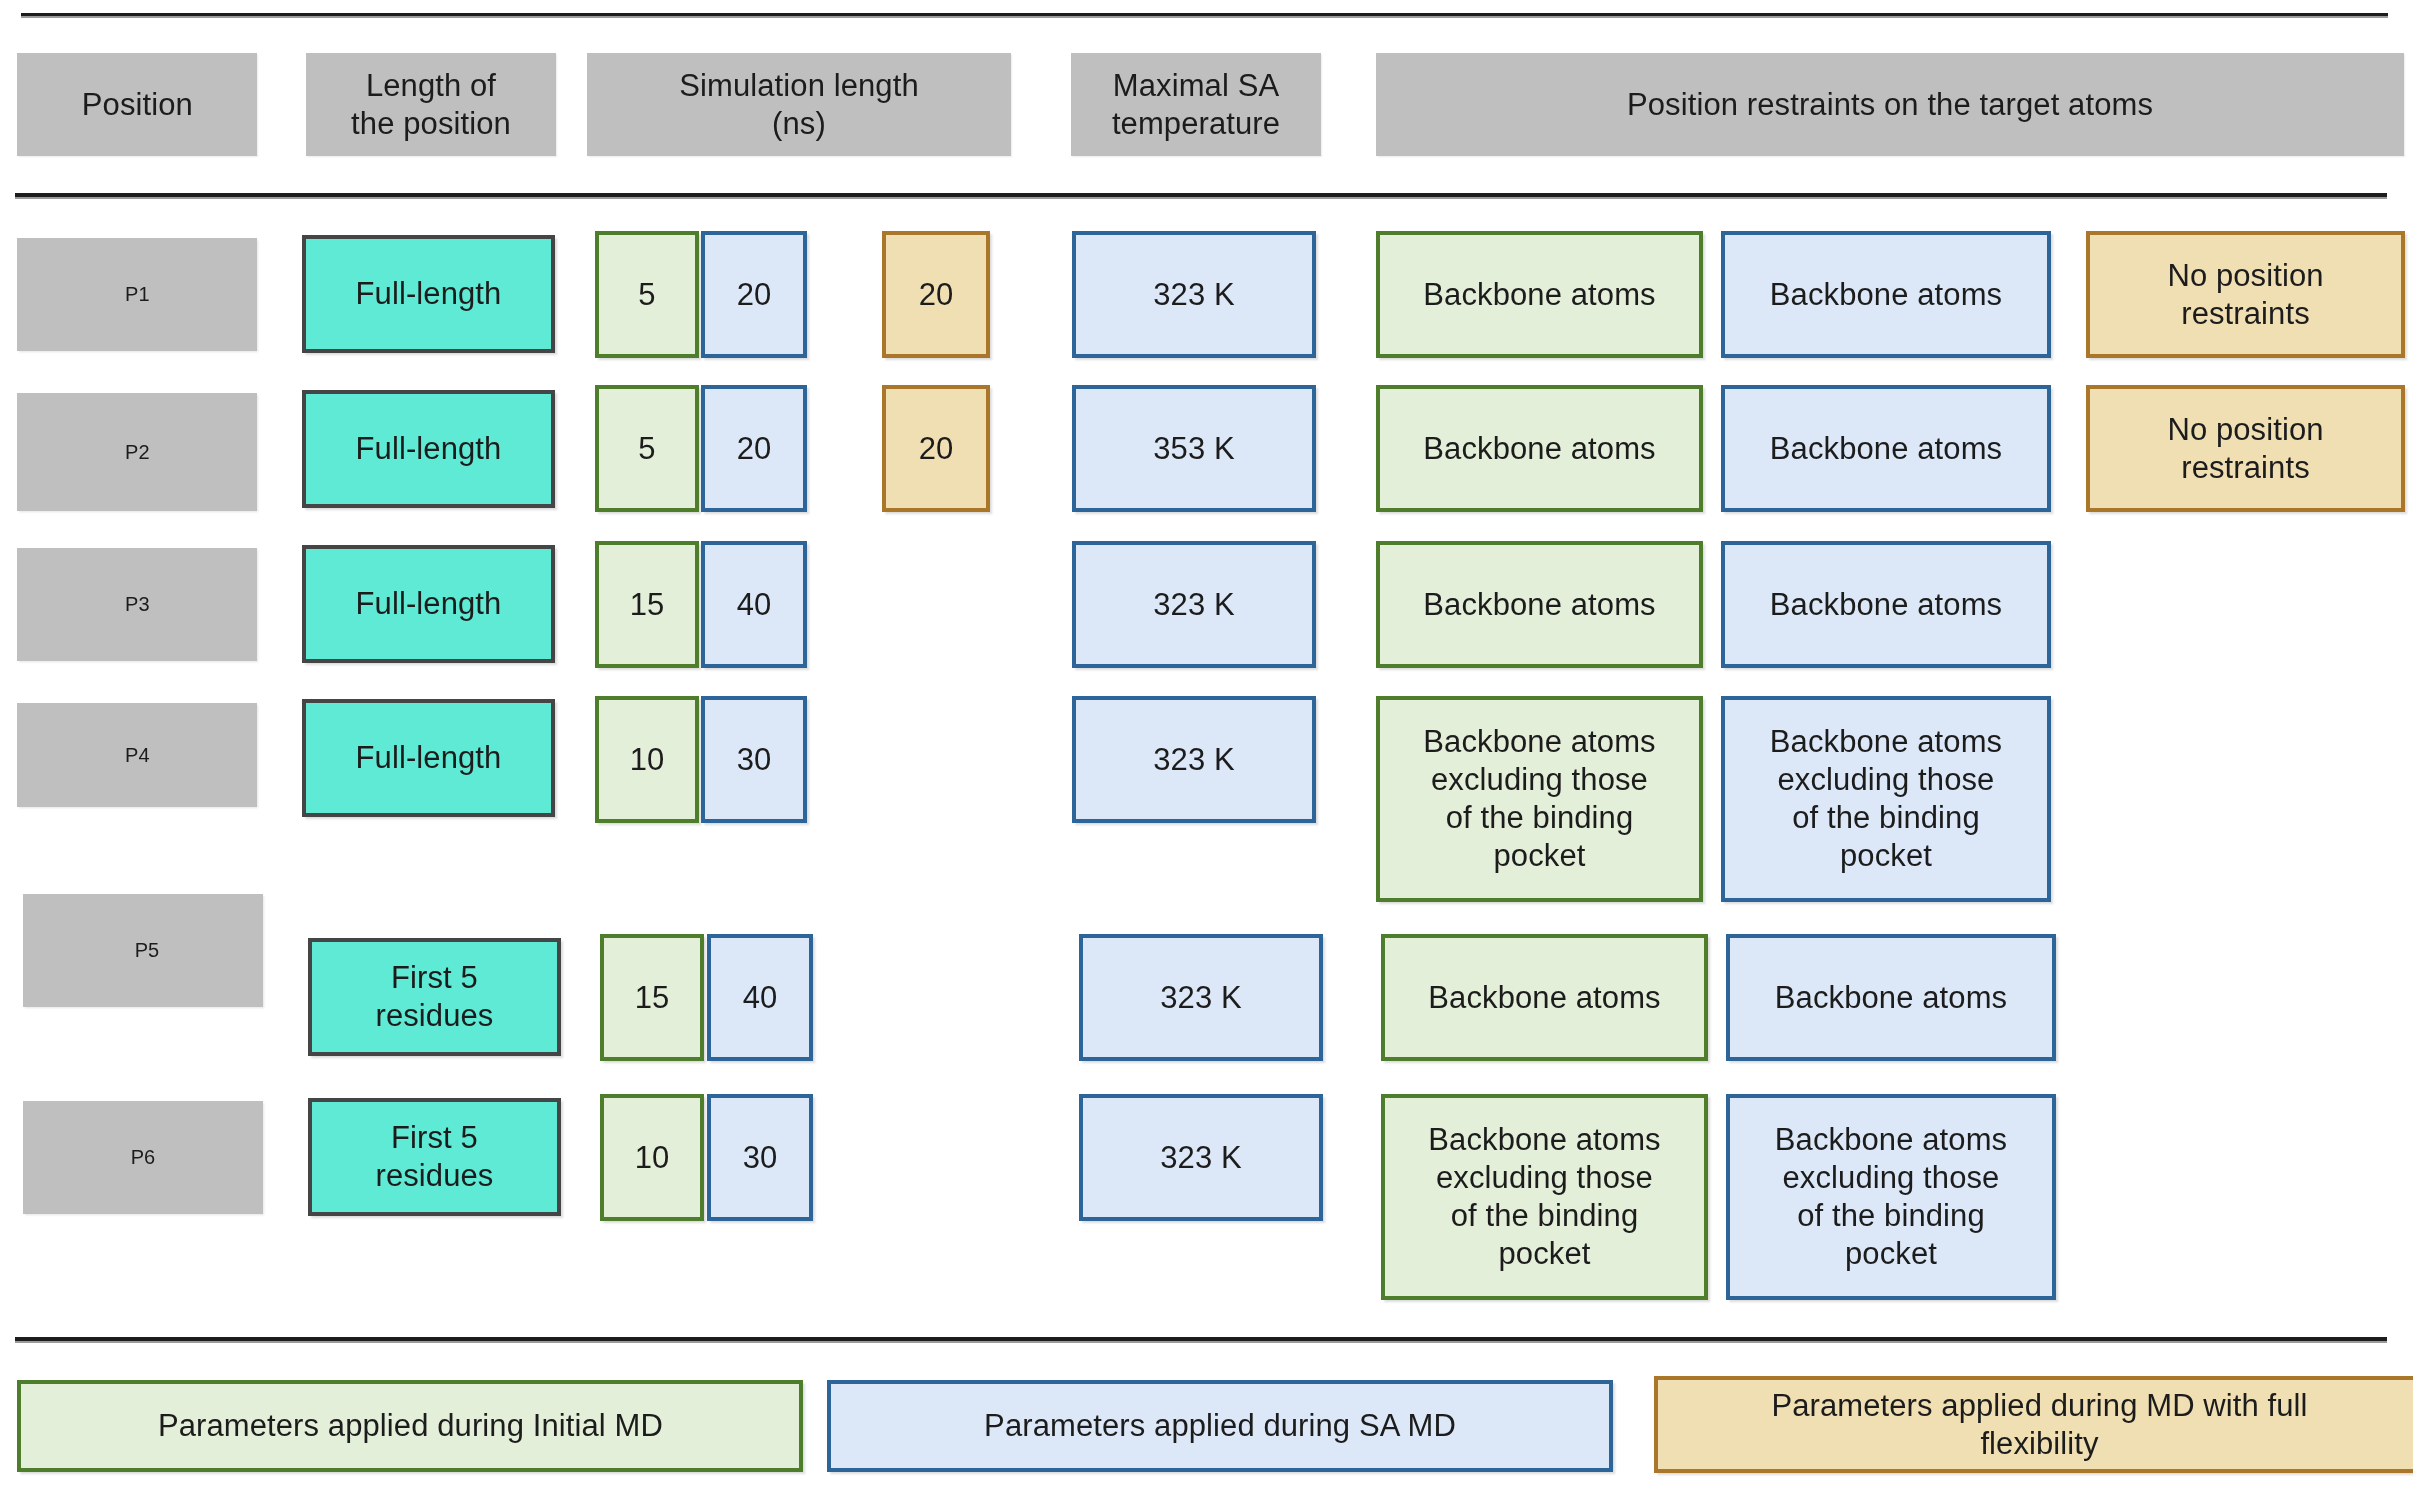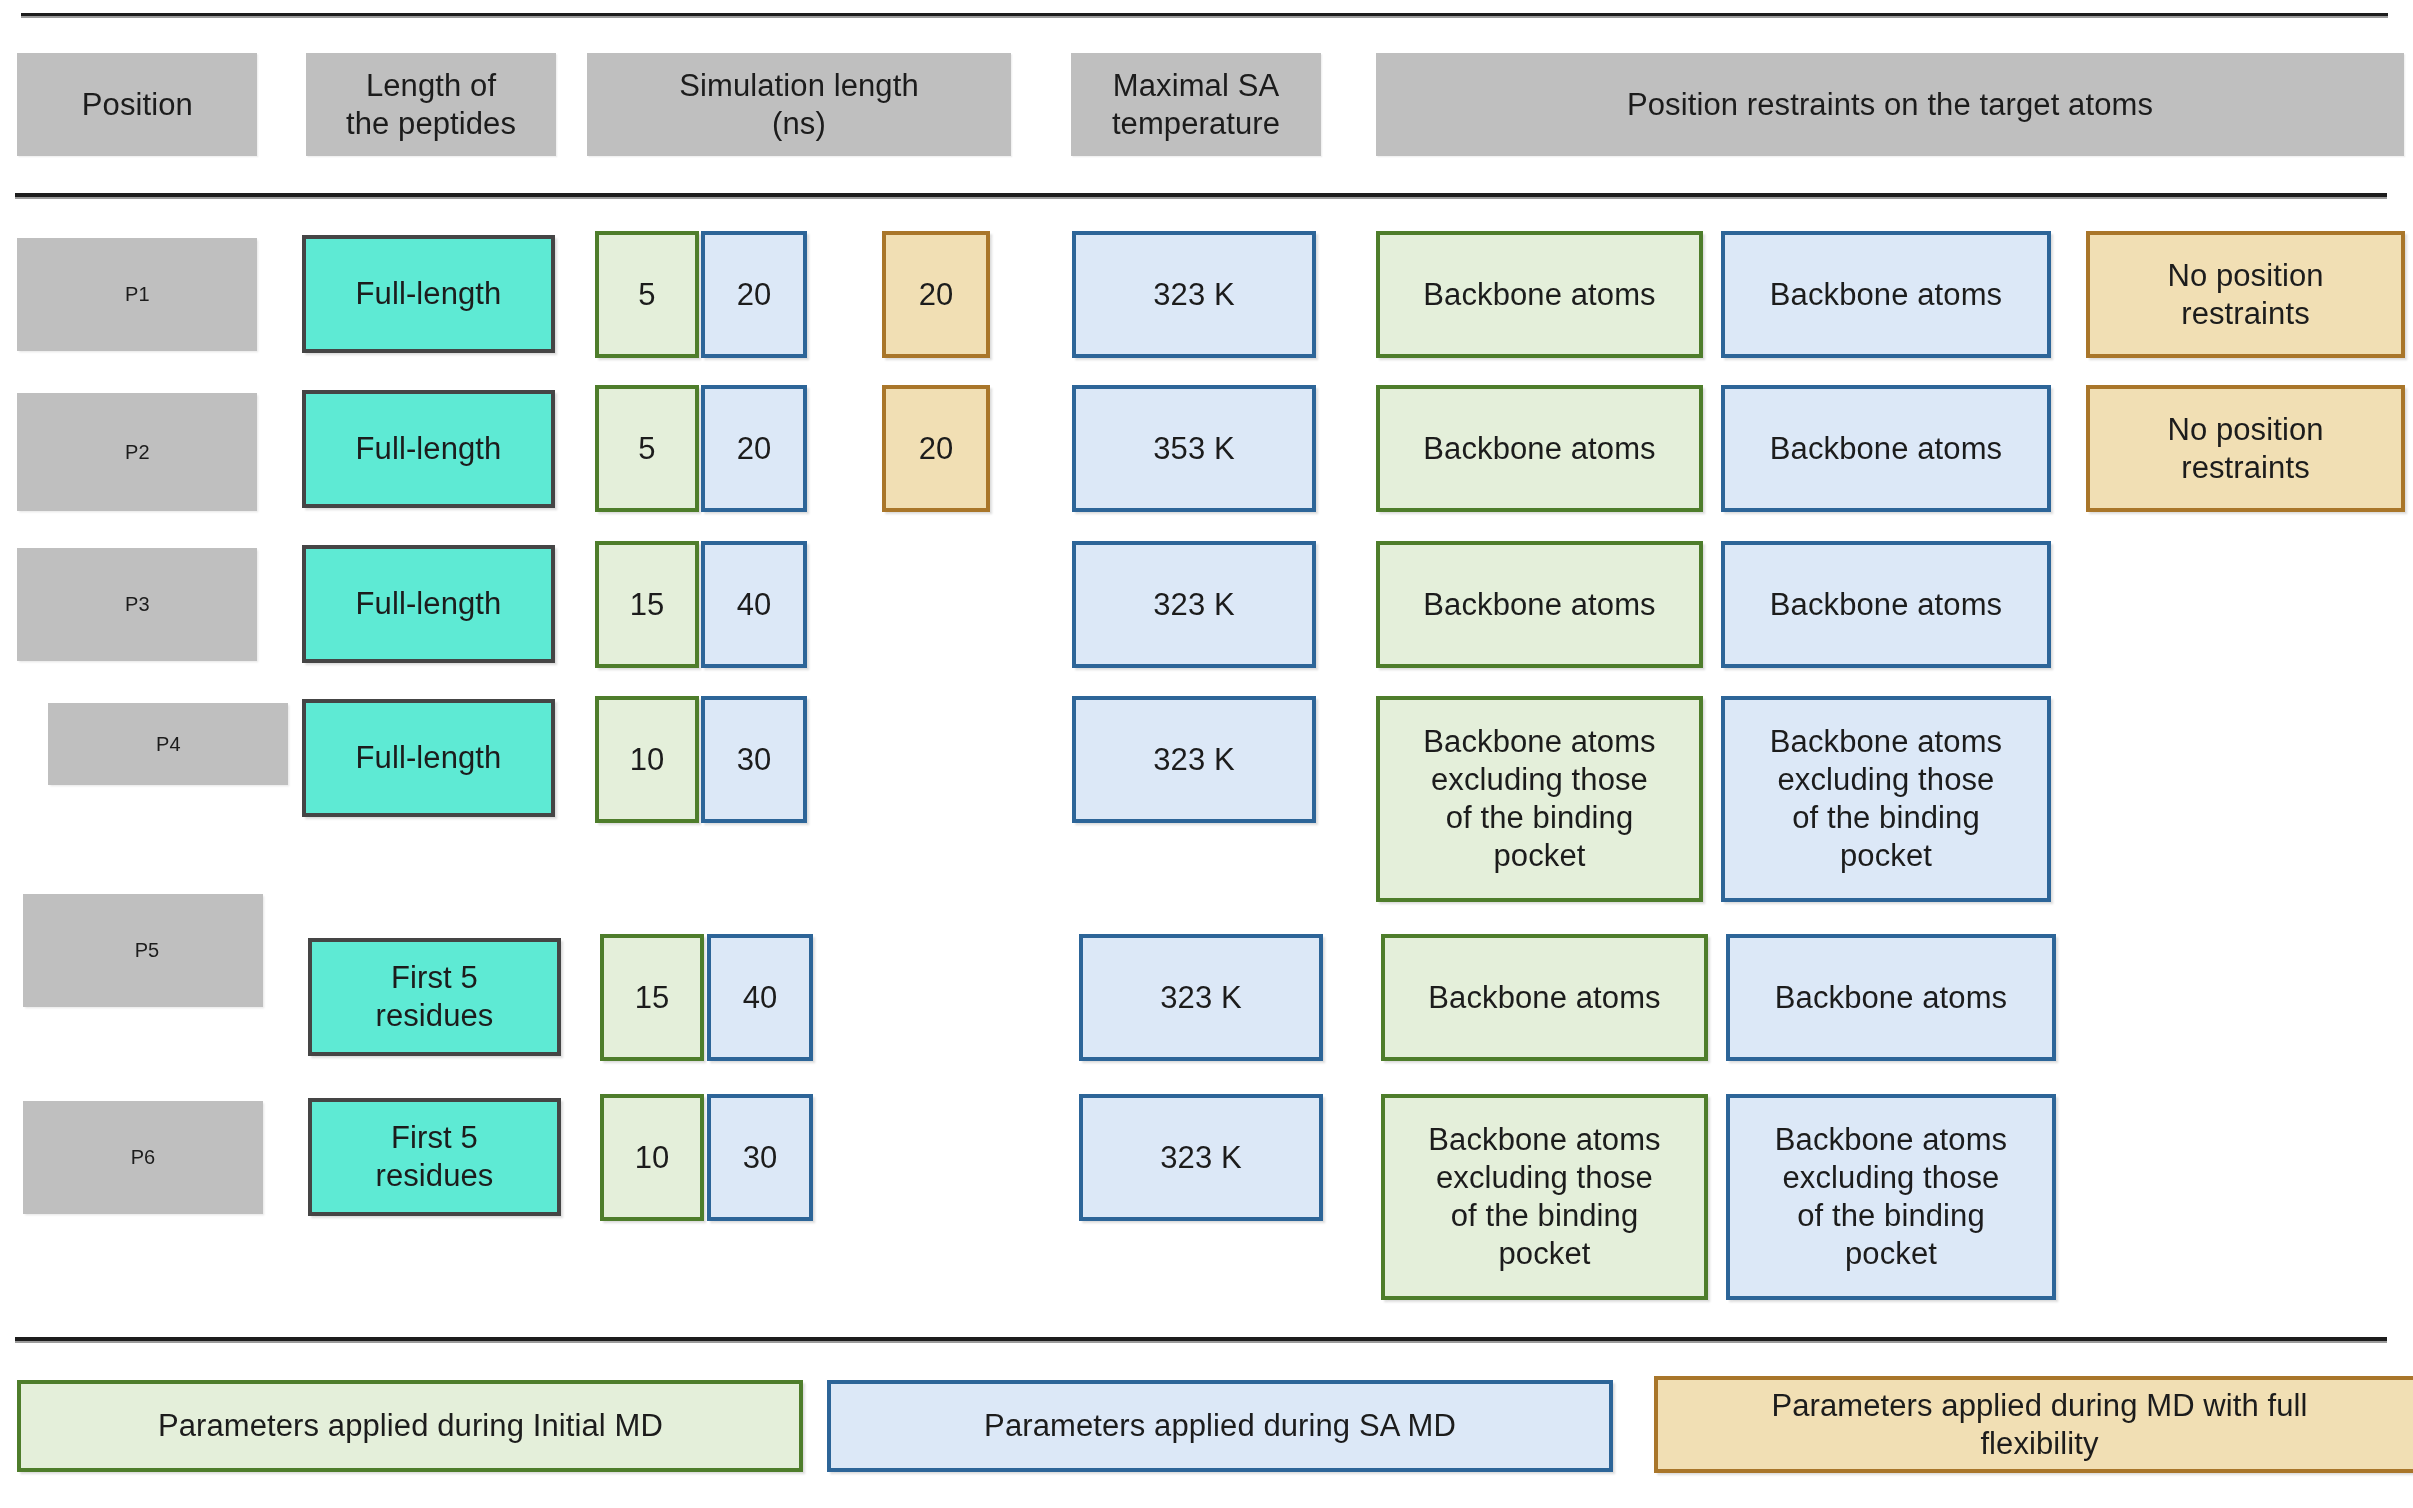--- a/index.html
+++ b/index.html
@@ -107,21 +107,21 @@
 
 <div id="figure">
 
   <div class="rule" style="left:21px; top:12.5px; width:2367px;"></div>
   <div class="rule" style="left:15.3px; top:193px; width:2372px;"></div>
   <div class="rule" style="left:15.3px; top:1337px; width:2372px;"></div>
 
   <div class="box hdr" style="left:17.4px; top:53px; width:240px; height:103px;">Position</div>
 
   <div class="box hdr" style="left:306px; top:53px; width:250px; height:103px;">Length of
-the peptides</div>
+the position</div>
 
   <div class="box hdr" style="left:587px; top:53px; width:424px; height:103px;">Simulation length
 (ns)</div>
 
   <div class="box hdr" style="left:1071px; top:53px; width:250px; height:103px;">Maximal SA
 temperature</div>
 
   <div class="box hdr" style="left:1376px; top:53px; width:1028px; height:103px;">Position restraints on the target atoms</div>
 
   <div class="box proto" style="left:17.4px; top:238px; width:240px; height:113px;">P1</div>
@@ -147,21 +147,21 @@
 restraints</div>
 
   <div class="box proto" style="left:17.4px; top:548px; width:240px; height:113px;">P3</div>
   <div class="box pep" style="left:302px; top:545px; width:253px; height:118px;">Full-length</div>
   <div class="box green" style="left:595px; top:541px; width:104px; height:127px;">15</div>
   <div class="box blue" style="left:701px; top:541px; width:106px; height:127px;">40</div>
   <div class="box blue" style="left:1072px; top:541px; width:244px; height:127px;">323 K</div>
   <div class="box green" style="left:1376px; top:541px; width:327px; height:127px;">Backbone atoms</div>
   <div class="box blue" style="left:1721px; top:541px; width:330px; height:127px;">Backbone atoms</div>
 
-  <div class="box proto" style="left:17.4px; top:703px; width:240px; height:82px;margin-left:31px;">P4</div>
+  <div class="box proto" style="left:17.4px; top:703px; width:240px; height:104px;">P4</div>
   <div class="box pep" style="left:302px; top:699px; width:253px; height:118px;">Full-length</div>
   <div class="box green" style="left:595px; top:696px; width:104px; height:127px;">10</div>
   <div class="box blue" style="left:701px; top:696px; width:106px; height:127px;">30</div>
   <div class="box blue" style="left:1072px; top:696px; width:244px; height:127px;">323 K</div>
   <div class="box green" style="left:1376px; top:696px; width:327px; height:206px;">Backbone atoms
 excluding those
 of the binding
 pocket</div>
   <div class="box blue" style="left:1721px; top:696px; width:330px; height:206px;">Backbone atoms
 excluding those

